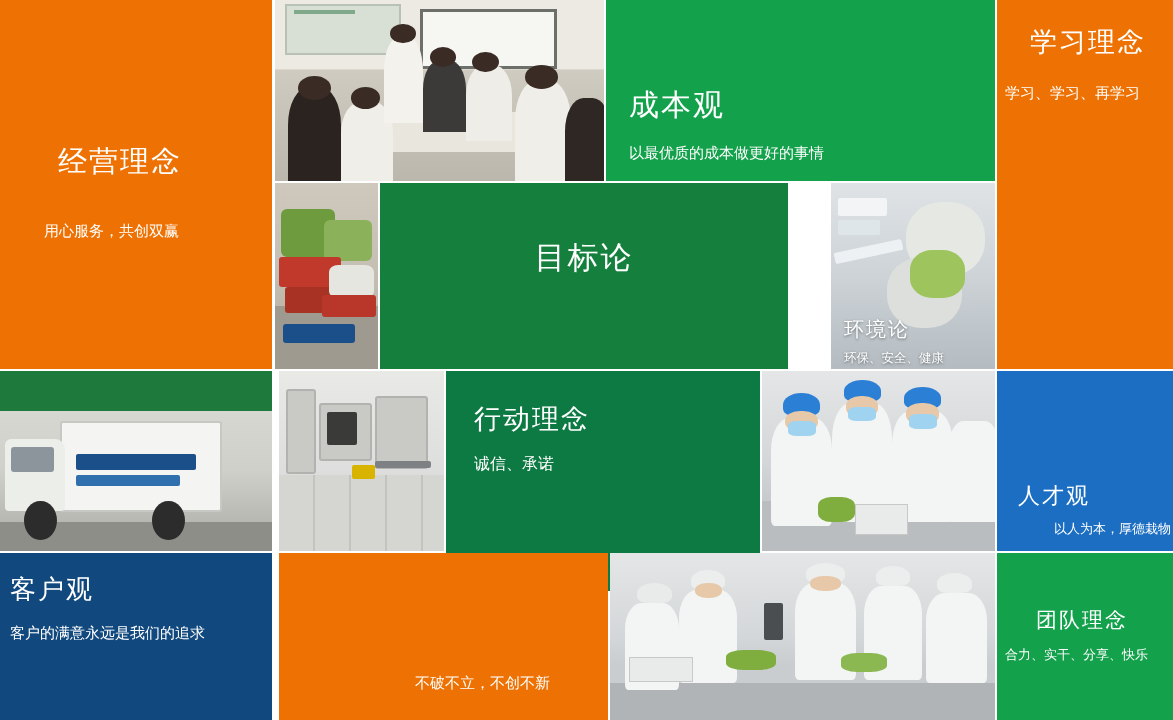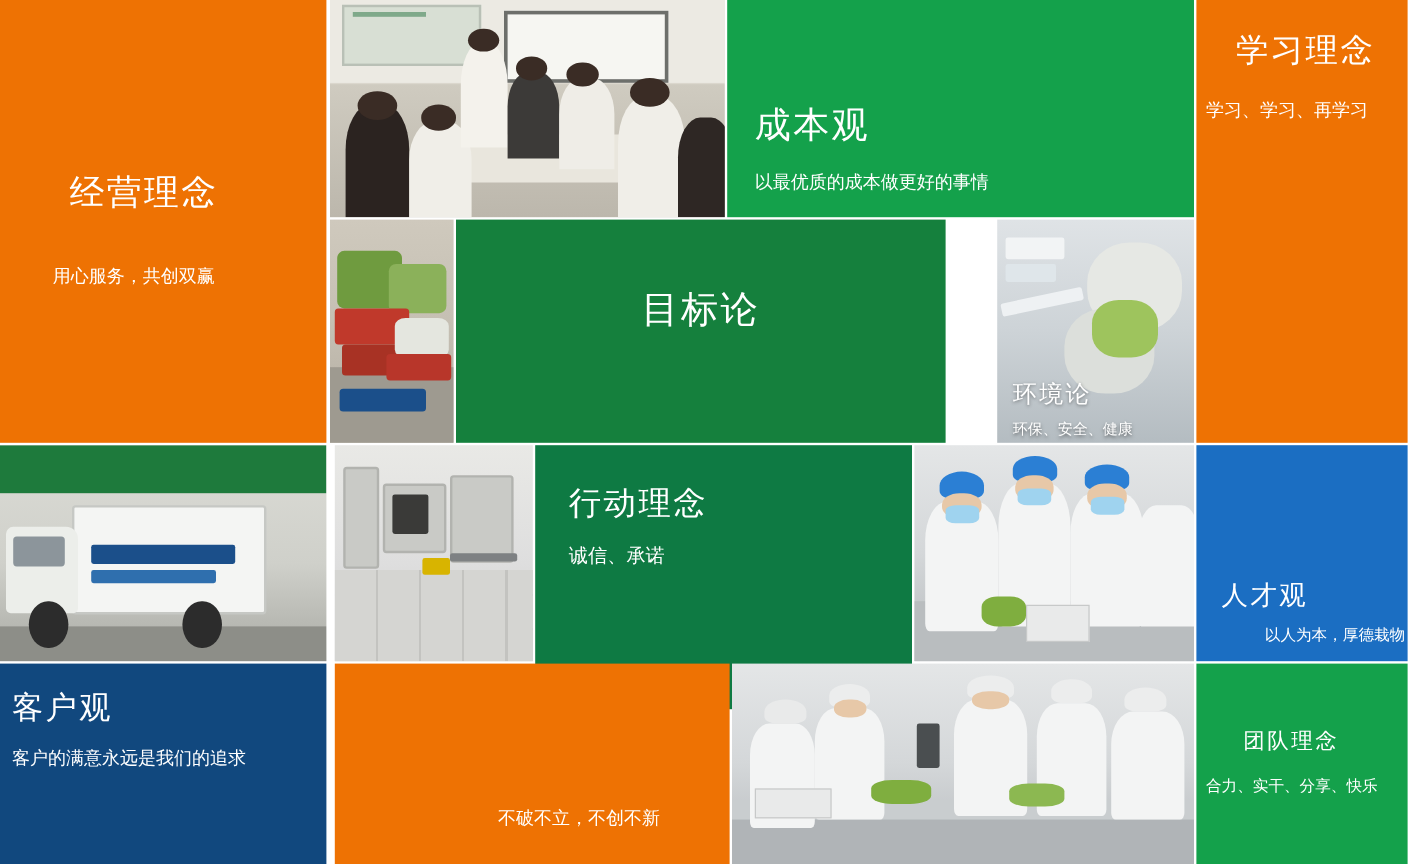--- a/index.html
+++ b/index.html
@@ -258,17 +258,17 @@
       <div class="cap" style="left:85%;top:12%;width:9%;height:12%;background:#eceded;"></div>
 
       <div class="box2" style="left:5%;top:62%;width:16%;height:14%;"></div>
       <div class="green" style="left:30%;top:58%;width:13%;height:12%;"></div>
       <div class="green" style="left:60%;top:60%;width:12%;height:11%;background:#8cb851;"></div>
       <div class="dark" style="position:absolute;left:40%;top:30%;width:5%;height:22%;background:#4a4e50;border-radius:2px;"></div>
     </div>
   </div>
 
   <div class="tile" style="left:997px;top:553px;width:176px;height:167px;background:#14a14b;">
-    <div class="title" style="position:absolute;left:39px;top:604px;font-size:18px;top:55px;">团队理念</div>
+    <div class="title" style="position:absolute;left:39px;top:604px;font-size:21px;top:55px;">团队理念</div>
     <div class="sub" style="position:absolute;left:8px;top:94px;font-size:13px;">合力、实干、分享、快乐</div>
   </div>
 
 </div>
 
 </body></html>

